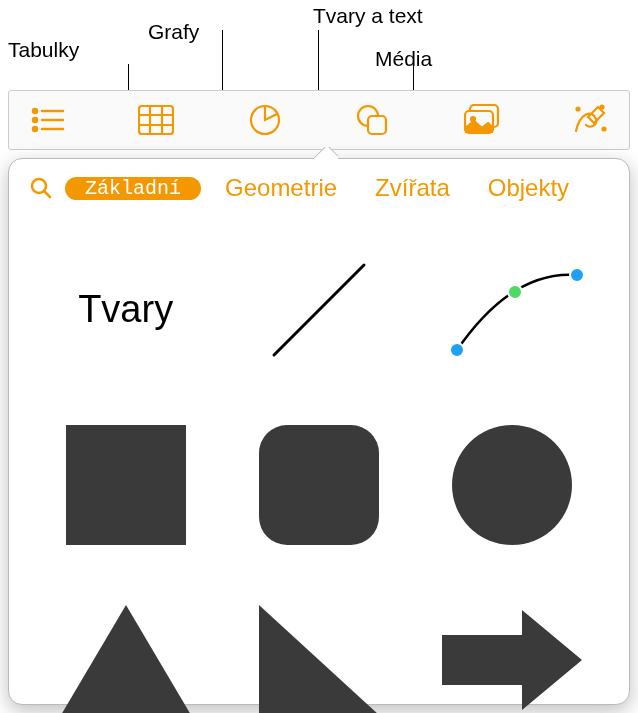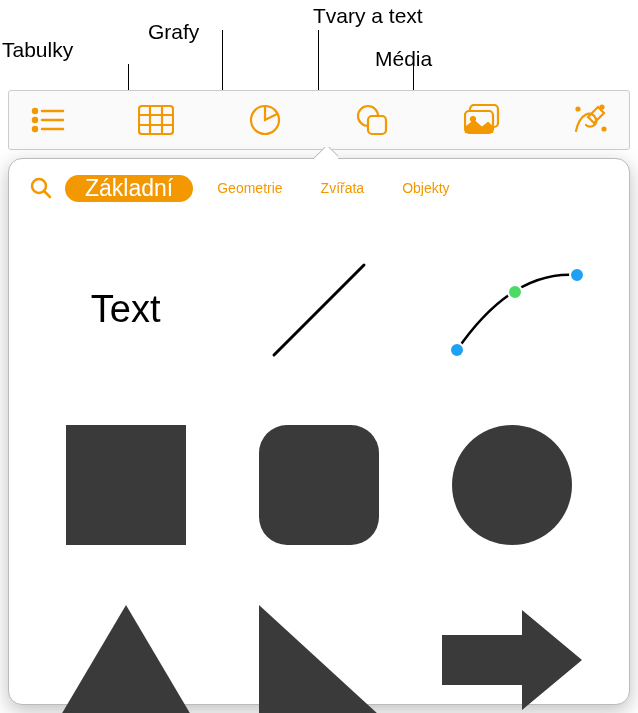--- a/index.html
+++ b/index.html
@@ -94,30 +94,31 @@
       height: 28px;
       display: flex;
       align-items: center;
       justify-content: center;
       color: #f39800;
       cursor: pointer;
     }
     .pill {
       padding: 0 20px;
       border-radius: 20px;
-      font-size: 23px;
-      color: #f39800;
-      cursor: pointer;
+      font-size: 20px;
+      color: #f39800;
+      cursor: pointer;
+      font-family: Liberation Mono, monospace;
     }
     .pill.active {
       background: #f39800;
       color: #fff;
     }
     .pill-plain {
-      font-size: 14px;
+      font-size: 24px;
       color: #f39800;
       padding: 7px 14px;
       cursor: pointer;
     }
     .shapes-grid {
       display: grid;
       grid-template-columns: repeat(3, 1fr);
       gap: 30px 30px;
       padding: 20px 35px;
     }
@@ -132,21 +133,21 @@
       font-size: 38px;
       font-weight: 500;
       color: #000;
     }
     svg { display: block; }
   </style>
 </head>
 <body>
 
 <div class="callouts">
-  <div class="callout-label" style="top:38px; left:2px;">Tabulky</div>
+  <div class="callout-label" style="top:38px; left:8px;">Tabulky</div>
   <div class="callout-line" style="top:64px; left:128px; width:1px; height:28px;"></div>
 
   <div class="callout-label" style="top:20px; left:148px;">Grafy</div>
   <div class="callout-line" style="top:30px; left:222px; width:1px; height:62px;"></div>
 
   <div class="callout-label" style="top:4px; left:313px;">Tvary a text</div>
   <div class="callout-line" style="top:30px; left:318px; width:1px; height:62px;"></div>
 
   <div class="callout-label" style="top:38px; left:375px;margin-top:9px;">Média</div>
   <div class="callout-line" style="top:64px; left:413px; width:1px; height:28px;"></div>
@@ -230,21 +231,21 @@
     </div>
     <div class="pill active">Základní</div>
     <div class="pill-plain">Geometrie</div>
     <div class="pill-plain">Zvířata</div>
     <div class="pill-plain">Objekty</div>
   </div>
 
   <div class="shapes-grid">
 
     <div class="shape-cell">
-      <span class="text-shape">Text</span>
+      <span class="text-shape">Tvary</span>
     </div>
     <div class="shape-cell">
       <svg width="130" height="130" viewBox="0 0 130 130">
           <line x1="20" y1="110" x2="110" y2="20" stroke="#000" stroke-width="3" stroke-linecap="round"></line>
         </svg>
     </div>
     <div class="shape-cell">
       <svg width="150" height="120" viewBox="0 0 150 120">
         <path d="M20 100 Q 75 20 140 25" stroke="#000" stroke-width="2.5" fill="none"></path>
         <circle cx="20" cy="100" r="7" fill="#1ea1f2" stroke="#fff" stroke-width="2"></circle>

